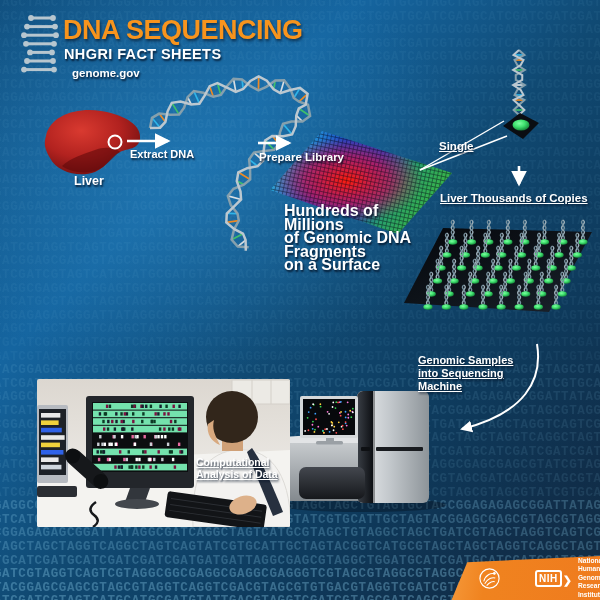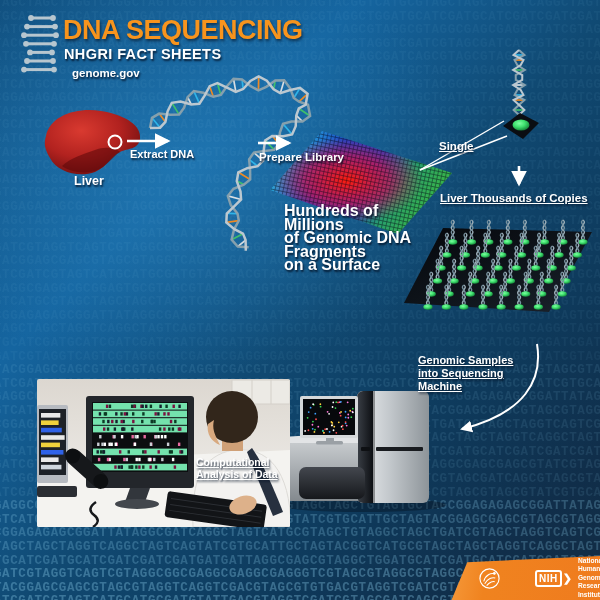--- a/index.html
+++ b/index.html
@@ -25,21 +25,21 @@
   #lbl-prepare{left:243px;top:151px;font-size:11.5px;margin-left:16px;}
   #lbl-surface{left:284px;top:204px;font-size:16px;line-height:13.5px;white-space:normal;width:130px;}
   #lbl-single{left:439px;top:140px;width:160px;font-size:11.5px;line-height:12.5px;}
   #lbl-copies{left:440px;top:192px;width:160px;font-size:11.5px;}
   #lbl-machine{left:418px;top:354px;width:112px;font-size:11px;line-height:13px;}
   #lbl-analysis{left:196px;top:456px;width:90px;font-size:10.5px;line-height:12px;}
   #banner{position:absolute;left:450px;top:556px;width:150px;height:44px;
     clip-path:polygon(11.5% 14%,100% 0%,100% 100%,1% 100%);
     background:linear-gradient(100deg,#f69a3b 0%,#f0831f 25%,#EF7B1E 100%);
     display:flex;align-items:center;gap:6px;padding-left:28px;box-sizing:border-box;}
-  #nih-box{display:inline-flex;align-items:center;color:#fff;padding-left:28px;}
+  #nih-box{display:inline-flex;align-items:flex-end;color:#fff;padding-left:28px;}
   #nih-box b{border:2px solid #fff;border-radius:3px;font-size:10px;padding:0 2px;
     letter-spacing:.5px;line-height:13px;}
   #nih-box i{font-style:normal;font-size:11px;margin-left:1px;font-weight:bold;}
   #inst{color:#fff;font-size:6.6px;font-weight:bold;line-height:1.3;width:62px;}
 </style>
 </head>
 <body>
 
 <div id="stage">
   <div id="bg-rows">

